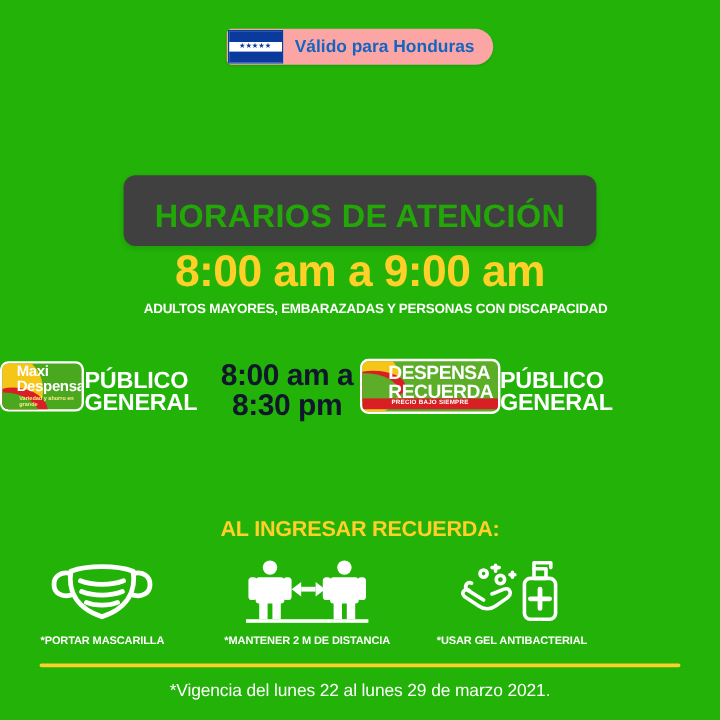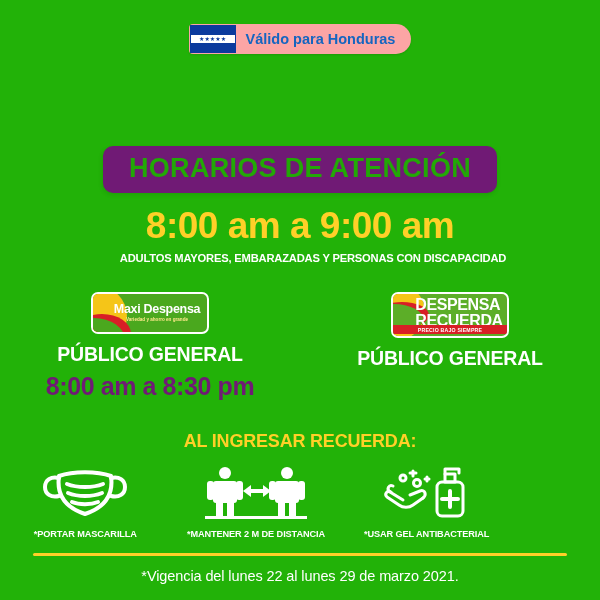--- a/index.html
+++ b/index.html
@@ -73,23 +73,23 @@
     font-weight: bold;
     white-space: nowrap;
   }
 
   
   .title-pill {
     position: absolute;
     top: 146px;
     left: 50%;
     transform: translateX(-50%);
-    background: #701a75;
+    background: #404040;
     border-radius: 10px;
-    padding: 9px 26px 11px;
+    padding: 21px 26px 11px;
     box-shadow: 0 2px 4px rgba(0,0,0,0.10);
   }
   .title-pill .title-text {
     color: #22a806;
     font-size: 27px;
     font-weight: bold;
     letter-spacing: 0.3px;
     white-space: nowrap;
     line-height: 1;
   }
@@ -123,21 +123,21 @@
   .stores {
     position: absolute;
     top: 292px;
     left: 0;
     width: 600px;
     display: flex;
   }
   .store {
     width: 50%;
     display: flex;
-    flex-direction: column;
+    flex-direction: row;
     align-items: center;
   }
 
   
   .logo-maxi {
     width: 118px;
     height: 42px;
     border-radius: 7px;
     background: #4aa81e;
     border: 2px solid #ffffff;
@@ -268,26 +268,27 @@
 
   .store-label {
     color: #ffffff;
     font-size: 19.5px;
     font-weight: bold;
     margin-top: 11px;
     letter-spacing: -0.2px;
     line-height: 1;
   }
   .store-hours {
-    color: #701a75;
+    color: #0f172a;
     font-size: 25px;
     font-weight: bold;
     margin-top: 9px;
     letter-spacing: -0.4px;
     line-height: 1;
+    text-align: center;
   }
 
   
   .remember-title {
     position: absolute;
     top: 431px;
     left: 0;
     width: 600px;
     text-align: center;
     color: #ffd028;

